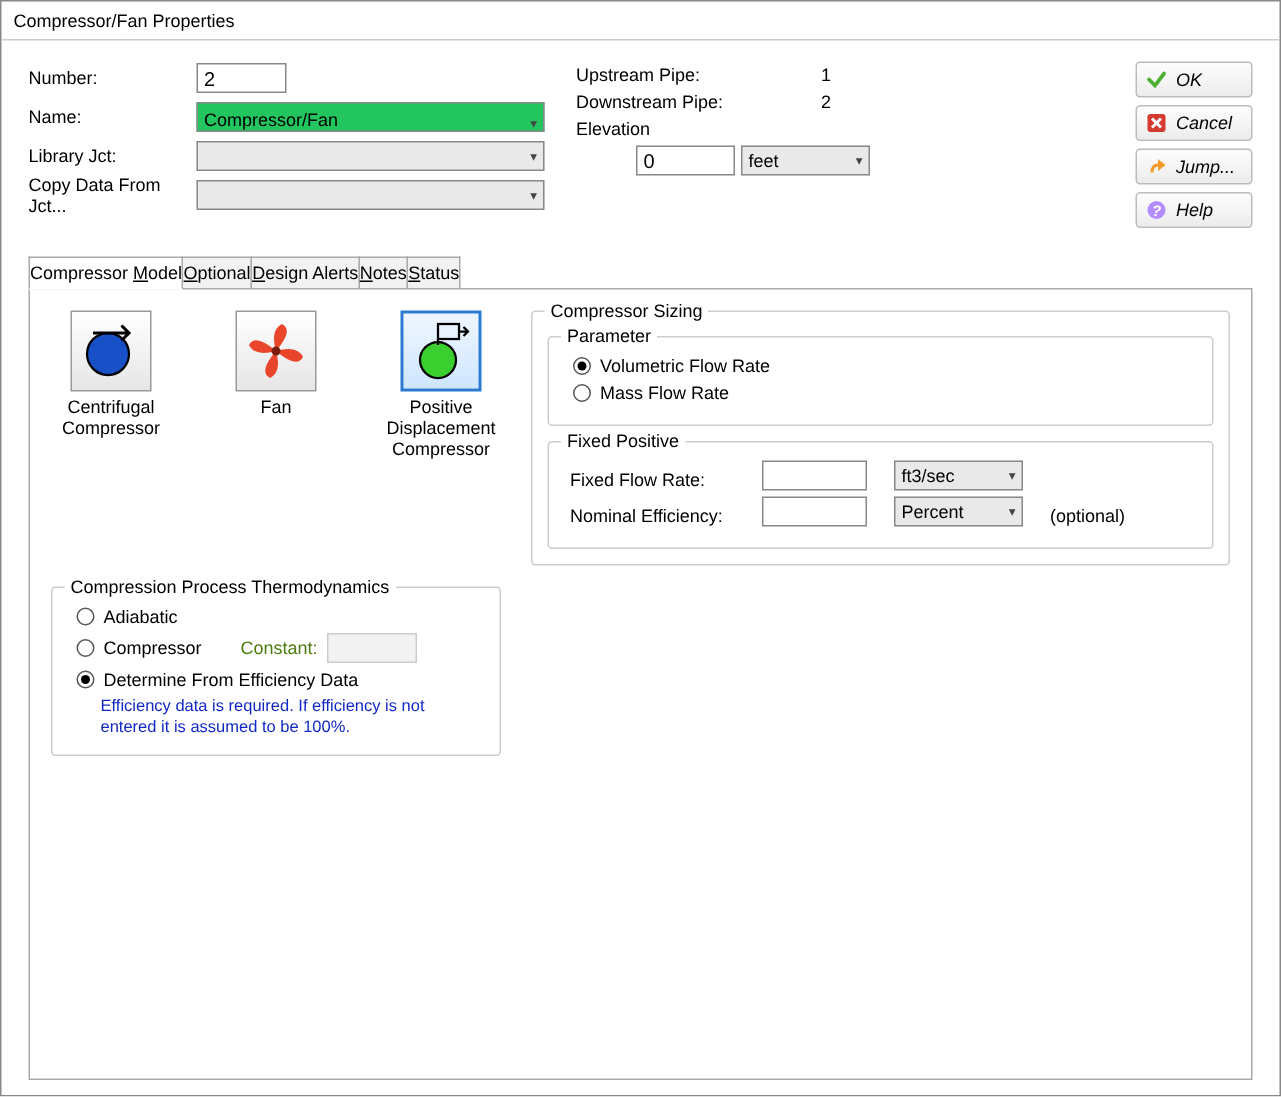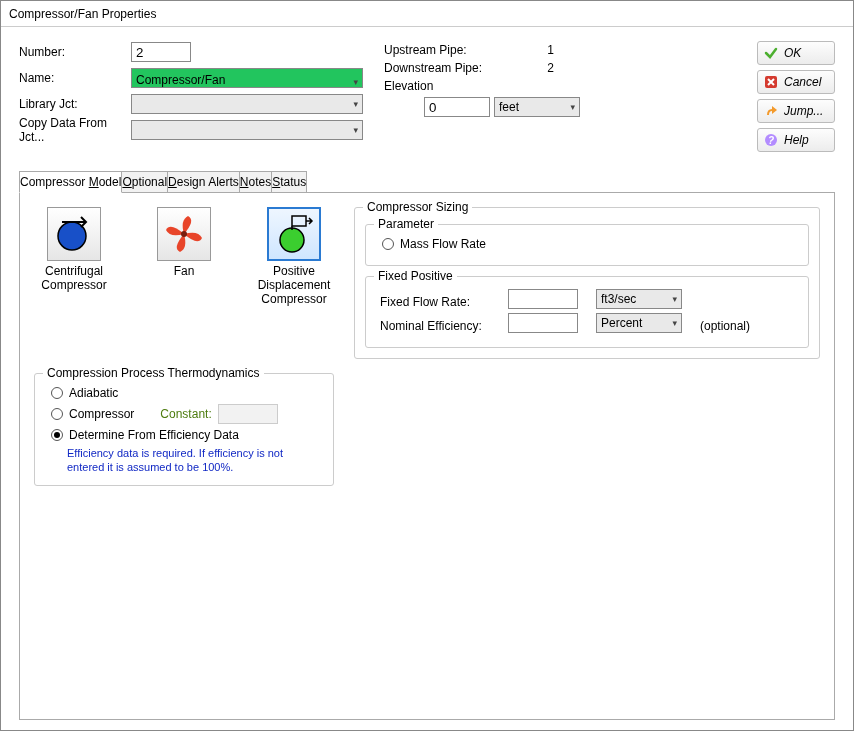--- a/index.html
+++ b/index.html
@@ -371,20 +371,24 @@
 Compressor</span>
           </div>
         </div>
 
         <div style="flex:1;margin-left:20px">
           <div class="groupbox" style="margin-top:0">
             <div class="legend">Compressor Sizing</div>
 
             <div class="groupbox" style="margin-top:6px">
               <div class="legend">Parameter</div>
+              <div class="radio-row">
+                <span class="radio checked"></span>
+                <span>Volumetric Flow Rate</span>
+              </div>
               <div class="radio-row">
                 <span class="radio"></span>
                 <span>Mass Flow Rate</span>
               </div>
             </div>
 
             <div class="groupbox">
               <div class="legend">Fixed Positive</div>
               <div class="param-row">
                 <span class="param-label">Fixed Flow Rate:</span>

